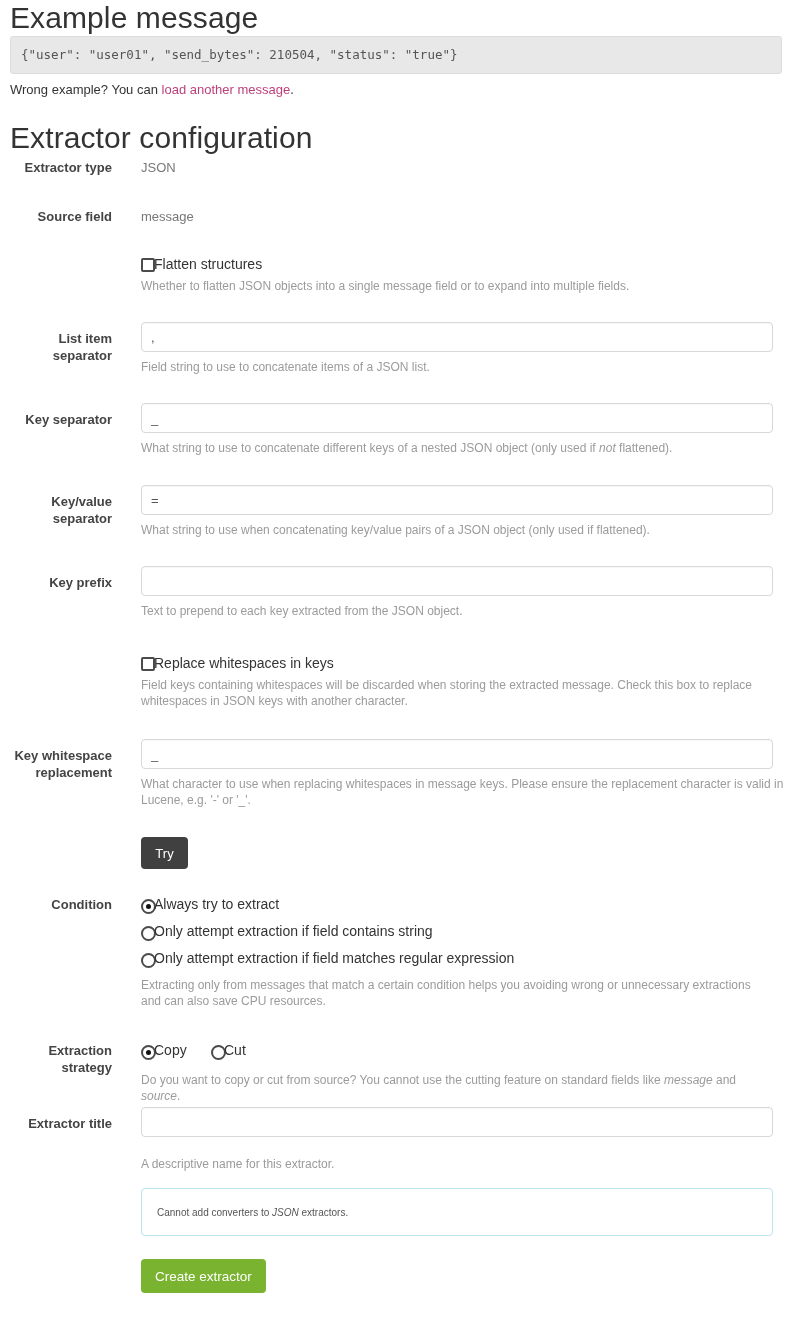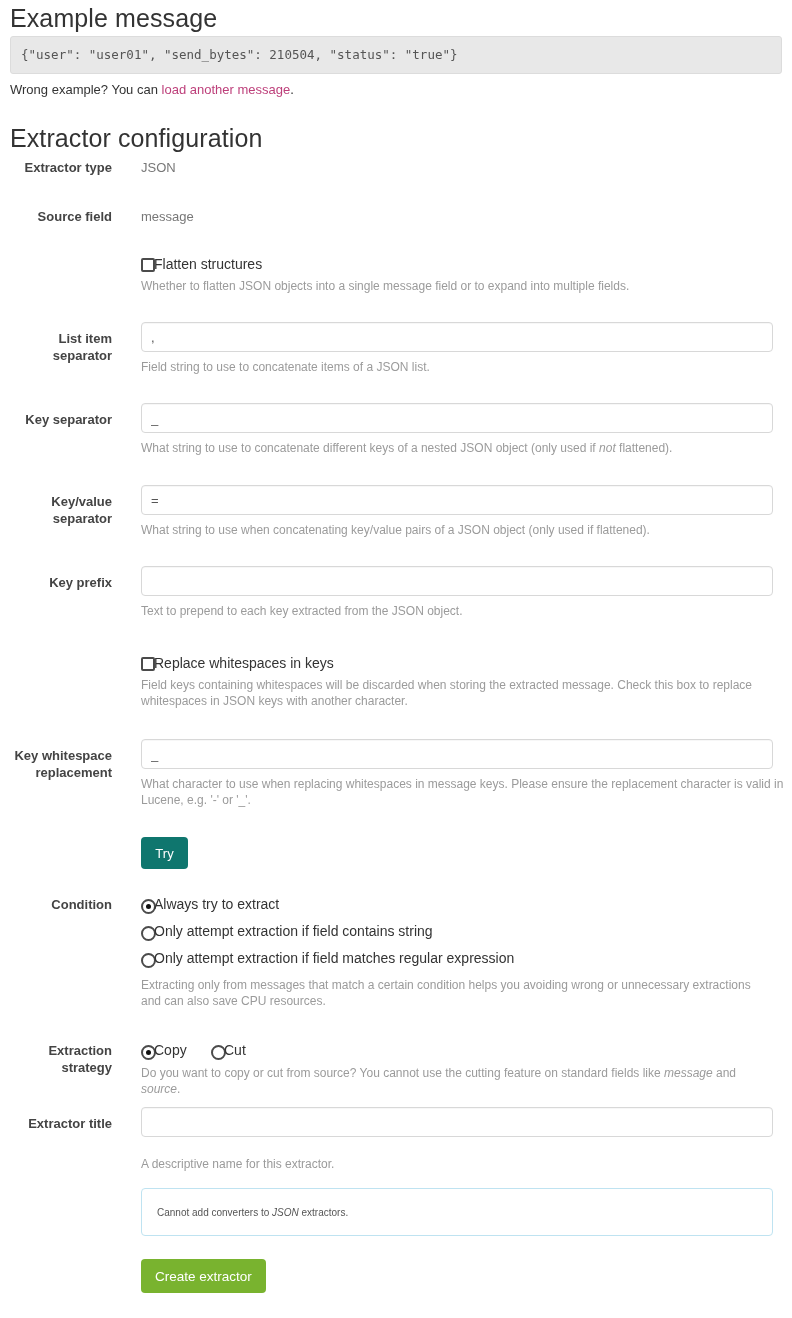--- a/index.html
+++ b/index.html
@@ -11,21 +11,21 @@
     color: #333333;
     overflow: hidden;
   }
 
   .page { position: relative; width: 792px; height: 1318px; }
 
   
   h1.section-title {
     margin: 0;
     font-weight: 400;
-    font-size: 25px;
+    font-size: 30px;
     line-height: 28px;
     color: #333;
     letter-spacing: .1px;
   }
   #example-heading { position: absolute; left: 10px; top: 4px; }
   #config-heading  { position: absolute; left: 10px; top: 124px; }
 
   
   #example-code {
     position: absolute;
@@ -136,21 +136,21 @@
     display: inline-block;
     border: 0;
     border-radius: 4px;
     color: #fff;
     font-family: "Liberation Sans", sans-serif;
     cursor: pointer;
     text-align: center;
   }
   #try-button {
     width: 47px; height: 32px;
-    background: #0f766e;
+    background: #404040;
     font-size: 13px;
   }
   #create-button {
     height: 34px;
     padding: 0 14px;
     background: #79b32f;
     font-size: 13.5px;
   }
 
   
@@ -287,21 +287,21 @@
 
   <div class="form-row" style="top:1042px;">
     <div class="ctrl-label">Extraction strategy</div>
     <div class="ctrl" style="top:0;width:640px;">
       <div class="check-line" style="height:20px;">
         <span class="radio on"></span>
         <span class="opt-label">Copy</span>
         <span class="radio" style="left:70px;"></span>
         <span class="opt-label" style="left:83px;text-align:right;">Cut</span>
       </div>
-      <div class="help" style="margin-top:3px;width:632px;"><span>Do you want to copy or cut from source? You cannot use the cutting feature on standard fields like </span><em>message</em><span> and </span><em>source</em><span>.</span></div>
+      <div class="help" style="margin-top:10px;width:632px;"><span>Do you want to copy or cut from source? You cannot use the cutting feature on standard fields like </span><em>message</em><span> and </span><em>source</em><span>.</span></div>
     </div>
   </div>
 
   <div class="form-row" style="top:1107px;">
     <div class="ctrl-label" style="top:8px;">Extractor title</div>
     <div class="ctrl" style="top:0;">
       <input class="txt" type="text" value="" style="">
       <div class="help" style="margin-top:19px;">A descriptive name for this extractor.</div>
     </div>
   </div>

